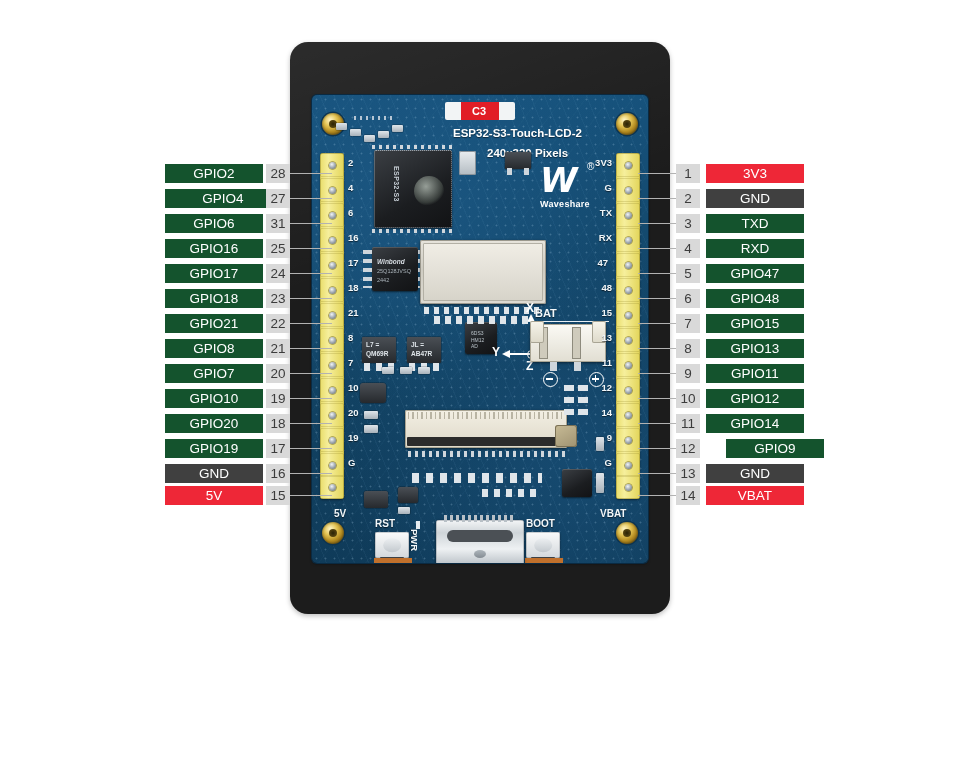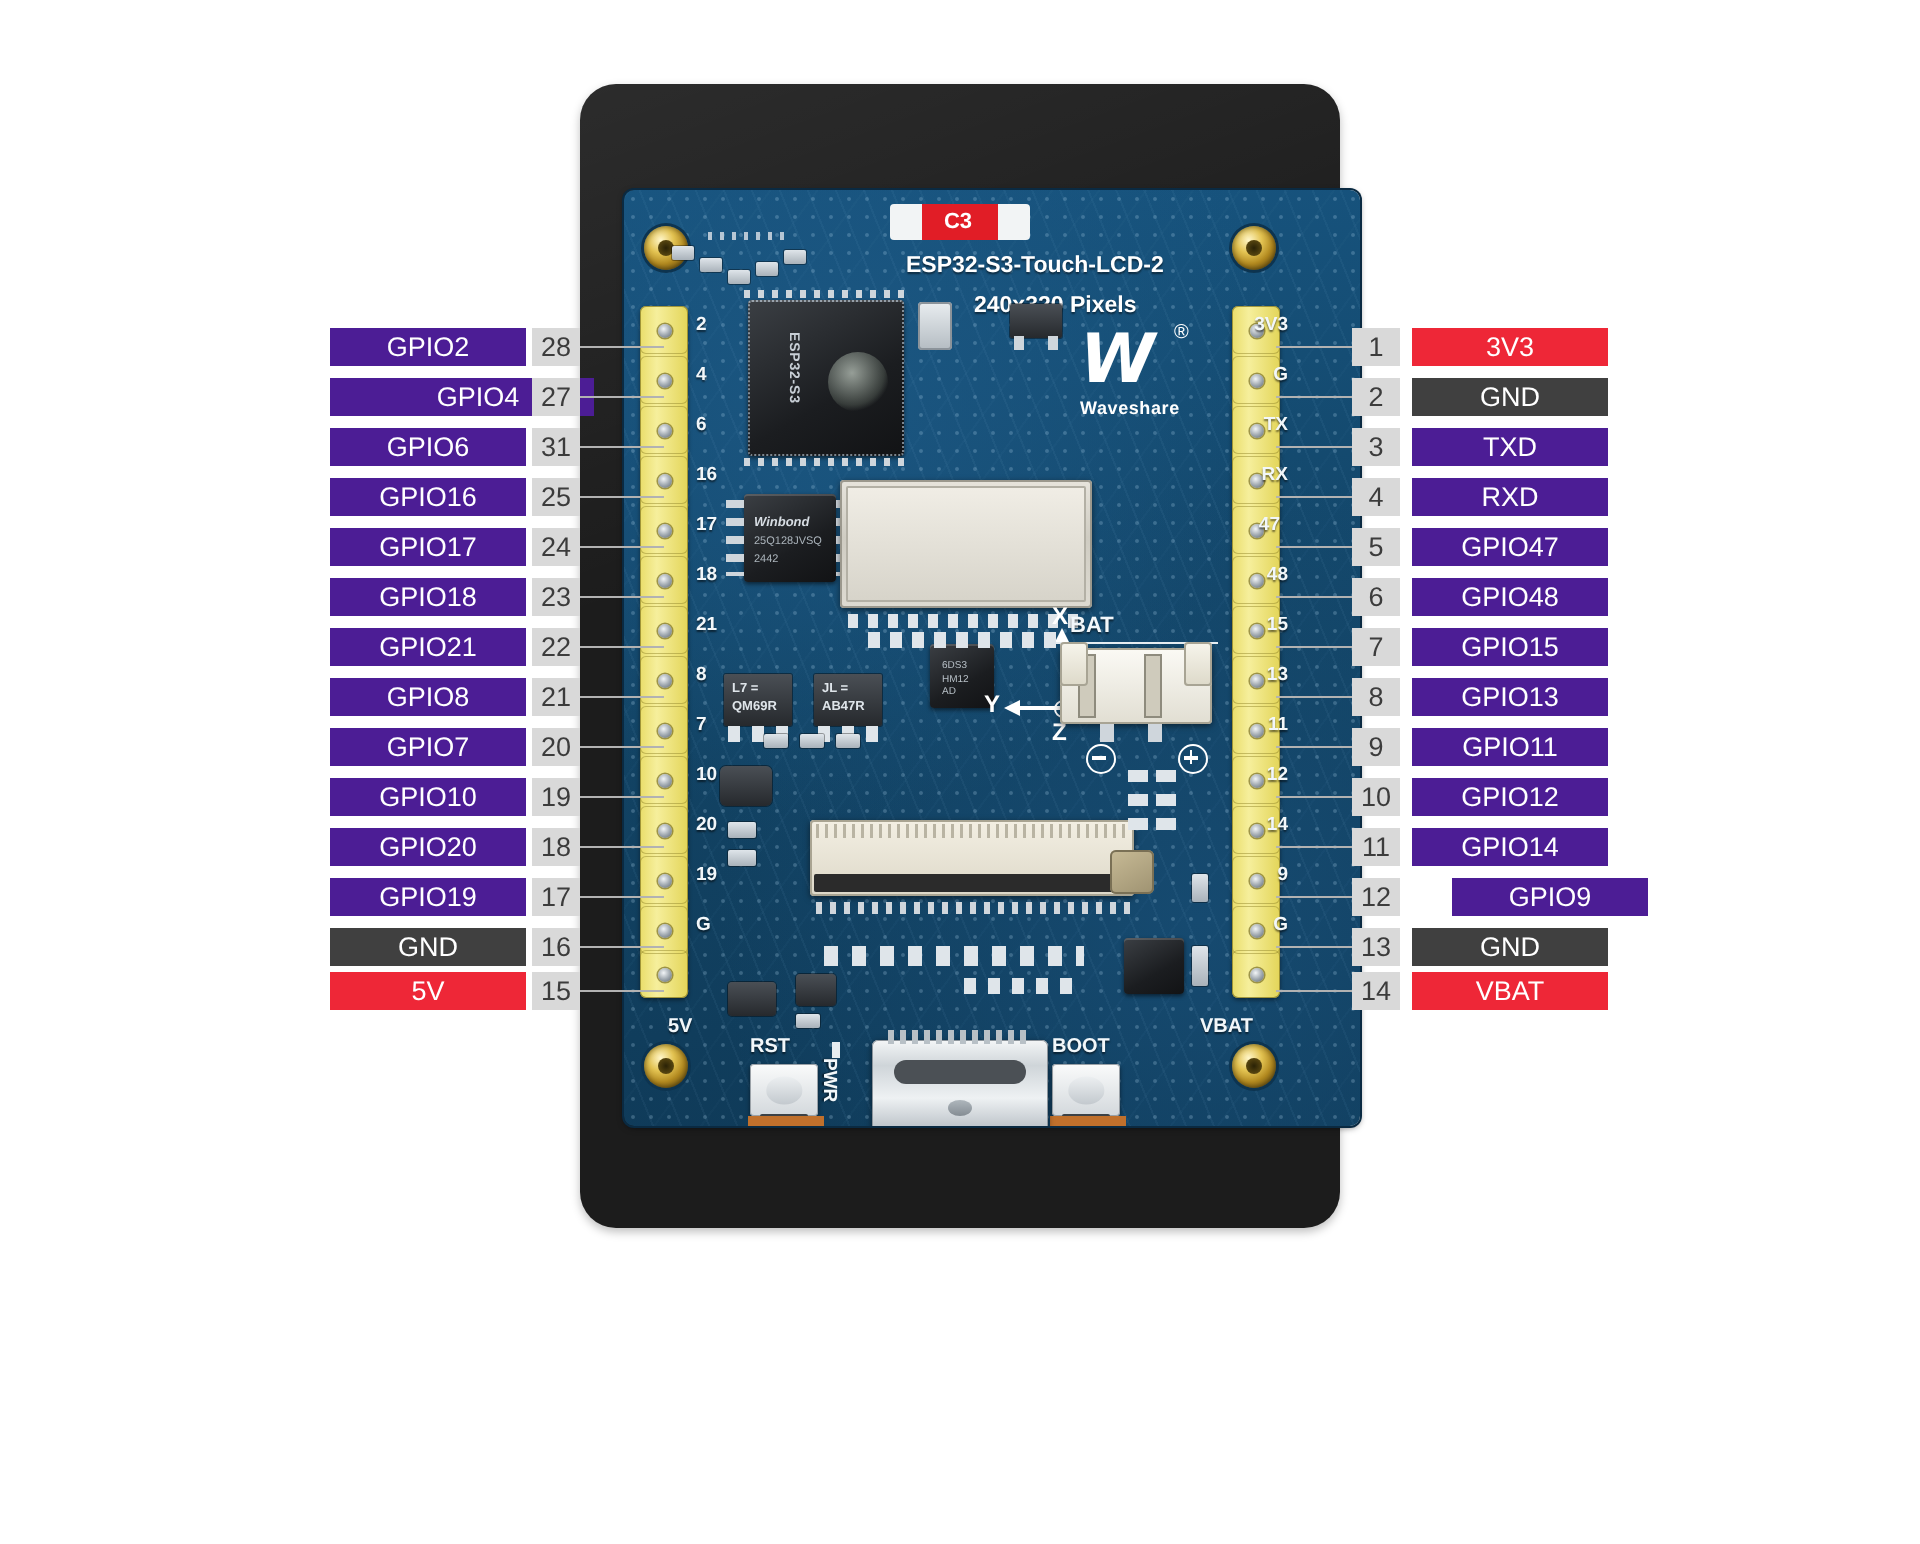--- a/index.html
+++ b/index.html
@@ -32,21 +32,20 @@
   
   .pcb{
     position:absolute;left:312px;top:95px;width:336px;height:468px;
     background:
       radial-gradient(circle at 28% 20%, #1b5681 0%, rgba(27,86,129,0) 48%),
       radial-gradient(circle at 78% 78%, #164a70 0%, rgba(22,74,112,0) 52%),
       linear-gradient(175deg,#17547f 0%,#124364 55%,#0f3a58 100%);
     border-radius:5px;
     box-shadow:0 0 0 1px #0a2a42, 0 1px 3px rgba(0,0,0,.5);
     overflow:hidden;
-    padding-left:32px;
   }
   
   .pcb .traces{
     position:absolute;inset:0;opacity:.28;
     background-image:
       repeating-linear-gradient(68deg, rgba(140,190,225,.22) 0 1px, rgba(0,0,0,0) 1px 13px),
       repeating-linear-gradient(-54deg, rgba(120,175,215,.13) 0 1px, rgba(0,0,0,0) 1px 19px);
   }
   .pcb .viafield{
     position:absolute;inset:0;opacity:.5;
@@ -131,21 +130,21 @@
   .pm{position:absolute;color:#fff;border:1.4px solid #fff;border-radius:50%;
       width:13px;height:13px;}
   .pm:before{content:"";position:absolute;left:2px;top:5px;width:7px;height:1.6px;background:#fff;}
   .pm.plus:after{content:"";position:absolute;left:4.7px;top:2.3px;width:1.6px;height:7px;background:#fff;}
 
   
   .chip{
     position:absolute;height:19px;line-height:19px;
     color:#ffffff;font-size:13.5px;text-align:center;white-space:nowrap;
   }
-  .chip.gpio{background:#4c1d95;}
+  .chip.gpio{background:#14532d;}
   .chip.gnd{background:#404040;}
   .chip.power{background:#ee2737;}
 
   .num{
     position:absolute;height:19px;line-height:19px;width:24px;
     background:#d9d9d9;color:#3c3c3c;font-size:13.5px;text-align:center;
   }
   .lead{position:absolute;height:1px;background:#b2b2b2;}
 
   
@@ -410,21 +409,21 @@
 
     <div class="smdDark p" style="left:52px;top:396px;width:24px;height:17px;border-radius:2px;"></div>
     <div class="smdDark p" style="left:86px;top:392px;width:20px;height:16px;border-radius:2px;"></div>
     <div class="smd p" style="left:86px;top:412px;width:12px;height:7px;"></div>
   </div>
 
   <div id="left-pins">
       <div class="chip gpio" style="top: 164px; left: 165px; width: 98px;">GPIO2</div>
       <div class="num" style="top: 164px; left: 266px;">28</div>
       <div class="lead" style="top: 173px; left: 290px; width: 42px;"></div>
-      <div class="chip gpio" style="top: 189px; left: 165px; width: 116px; padding-left: 16px;">GPIO4</div>
+      <div class="chip gpio" style="top: 189px; left: 165px; width: 116px;">GPIO4</div>
       <div class="num" style="top: 189px; left: 266px;">27</div>
       <div class="lead" style="top: 198px; left: 290px; width: 42px;"></div>
       <div class="chip gpio" style="top: 214px; left: 165px; width: 98px;">GPIO6</div>
       <div class="num" style="top: 214px; left: 266px;">31</div>
       <div class="lead" style="top: 223px; left: 290px; width: 42px;"></div>
       <div class="chip gpio" style="top: 239px; left: 165px; width: 98px;">GPIO16</div>
       <div class="num" style="top: 239px; left: 266px;">25</div>
       <div class="lead" style="top: 248px; left: 290px; width: 42px;"></div>
       <div class="chip gpio" style="top: 264px; left: 165px; width: 98px;">GPIO17</div>
       <div class="num" style="top: 264px; left: 266px;">24</div>

